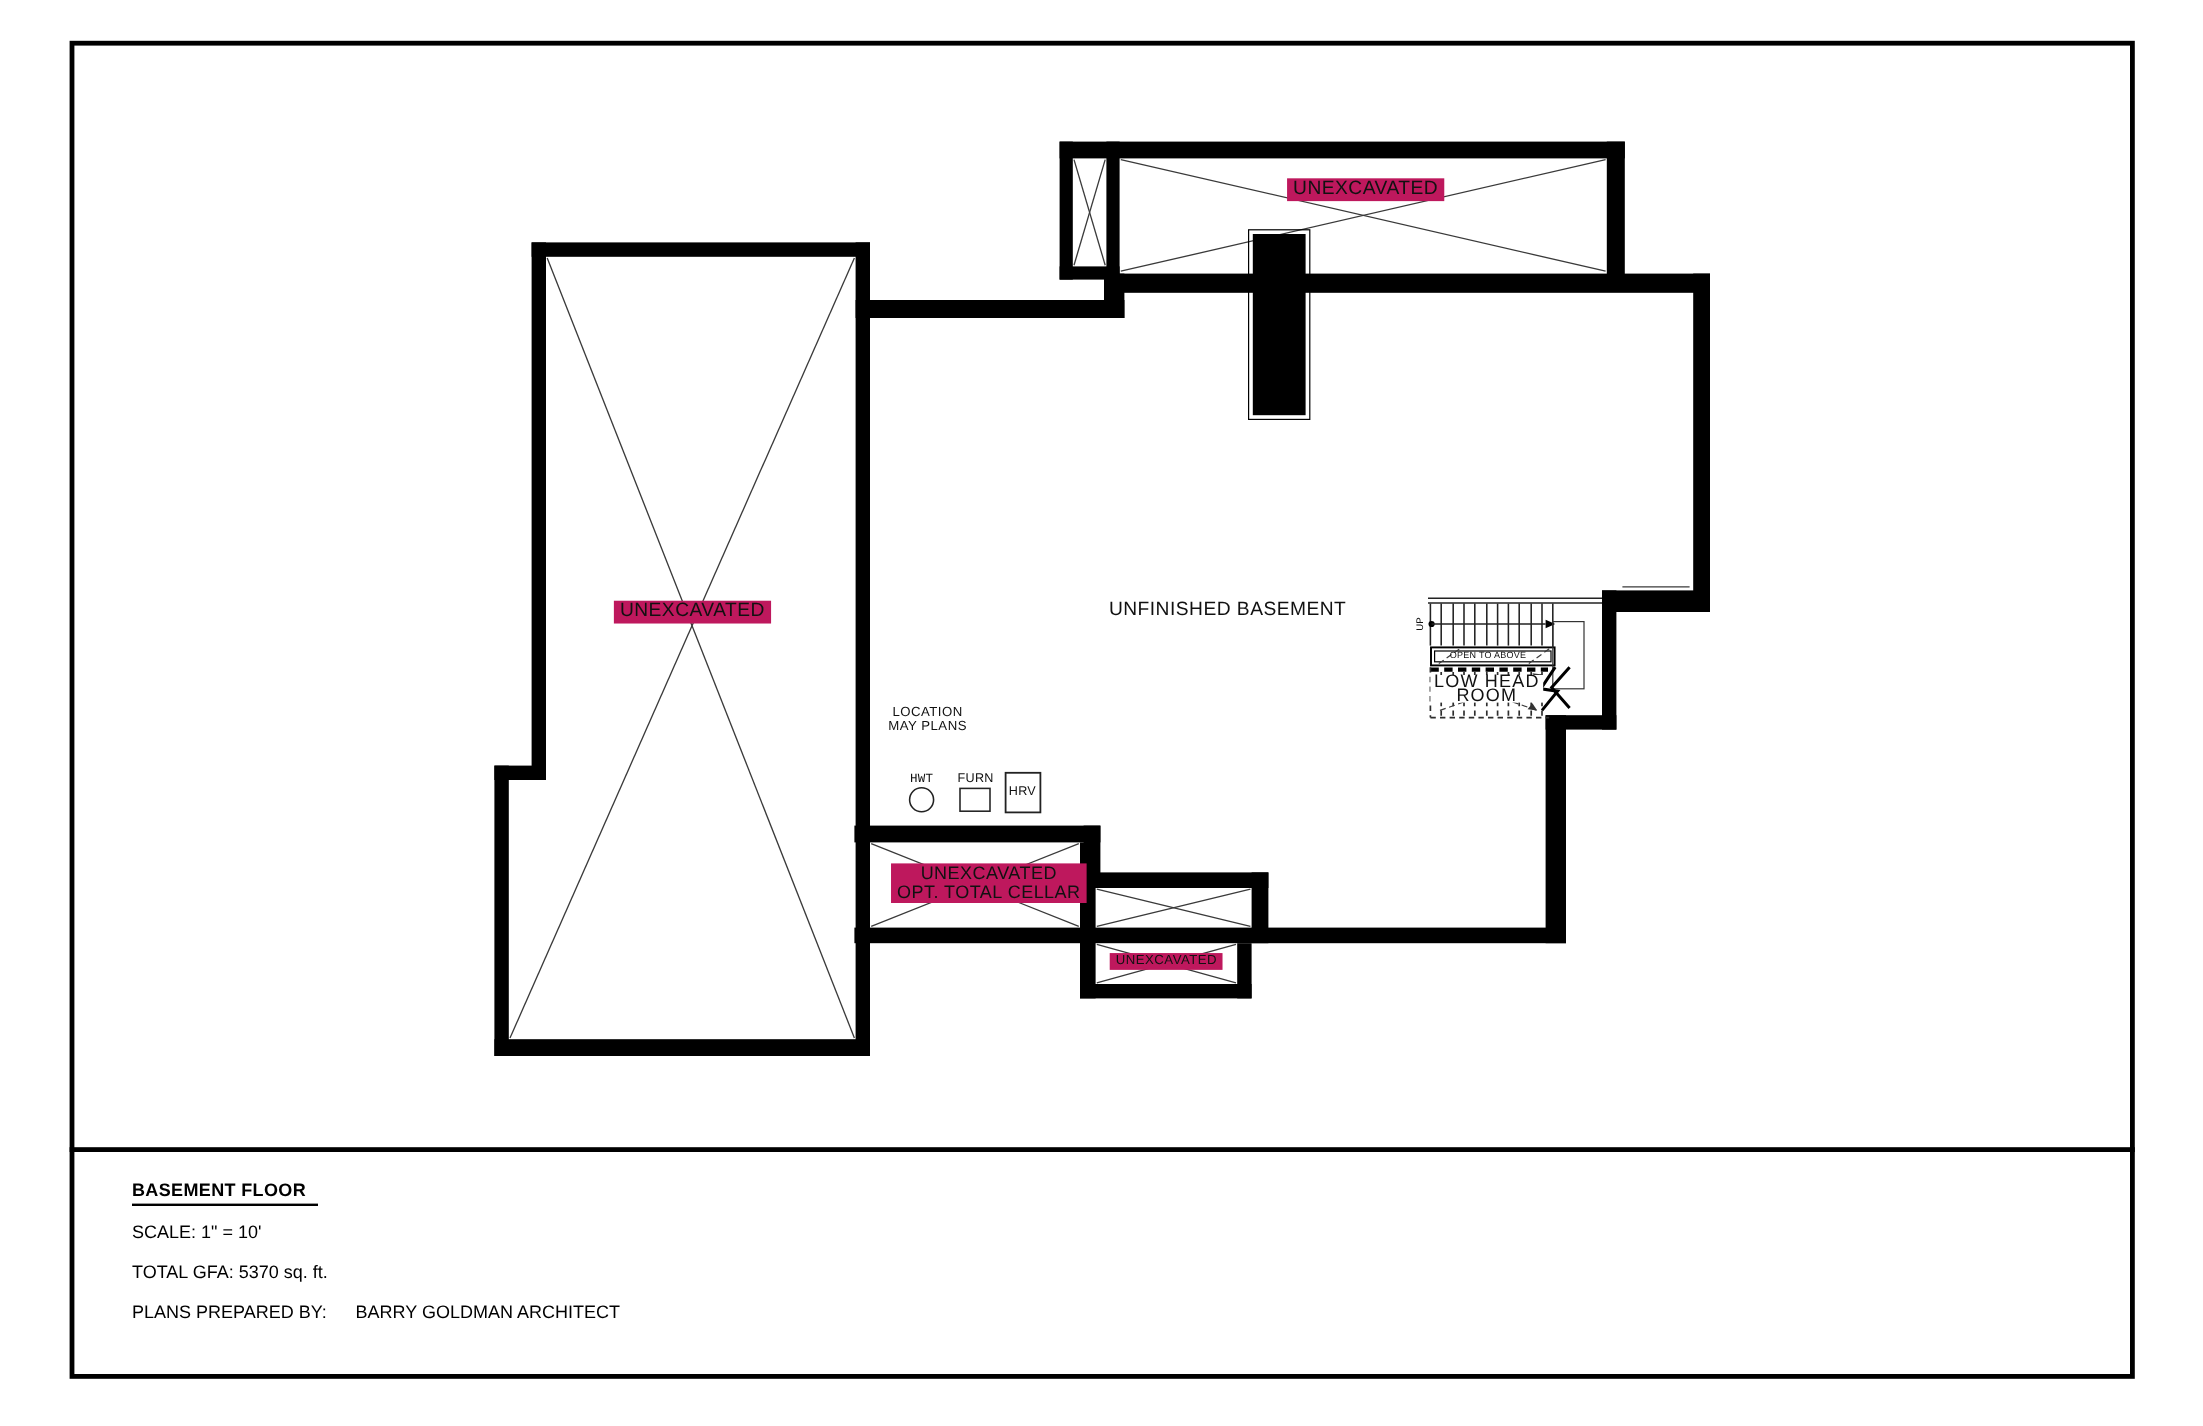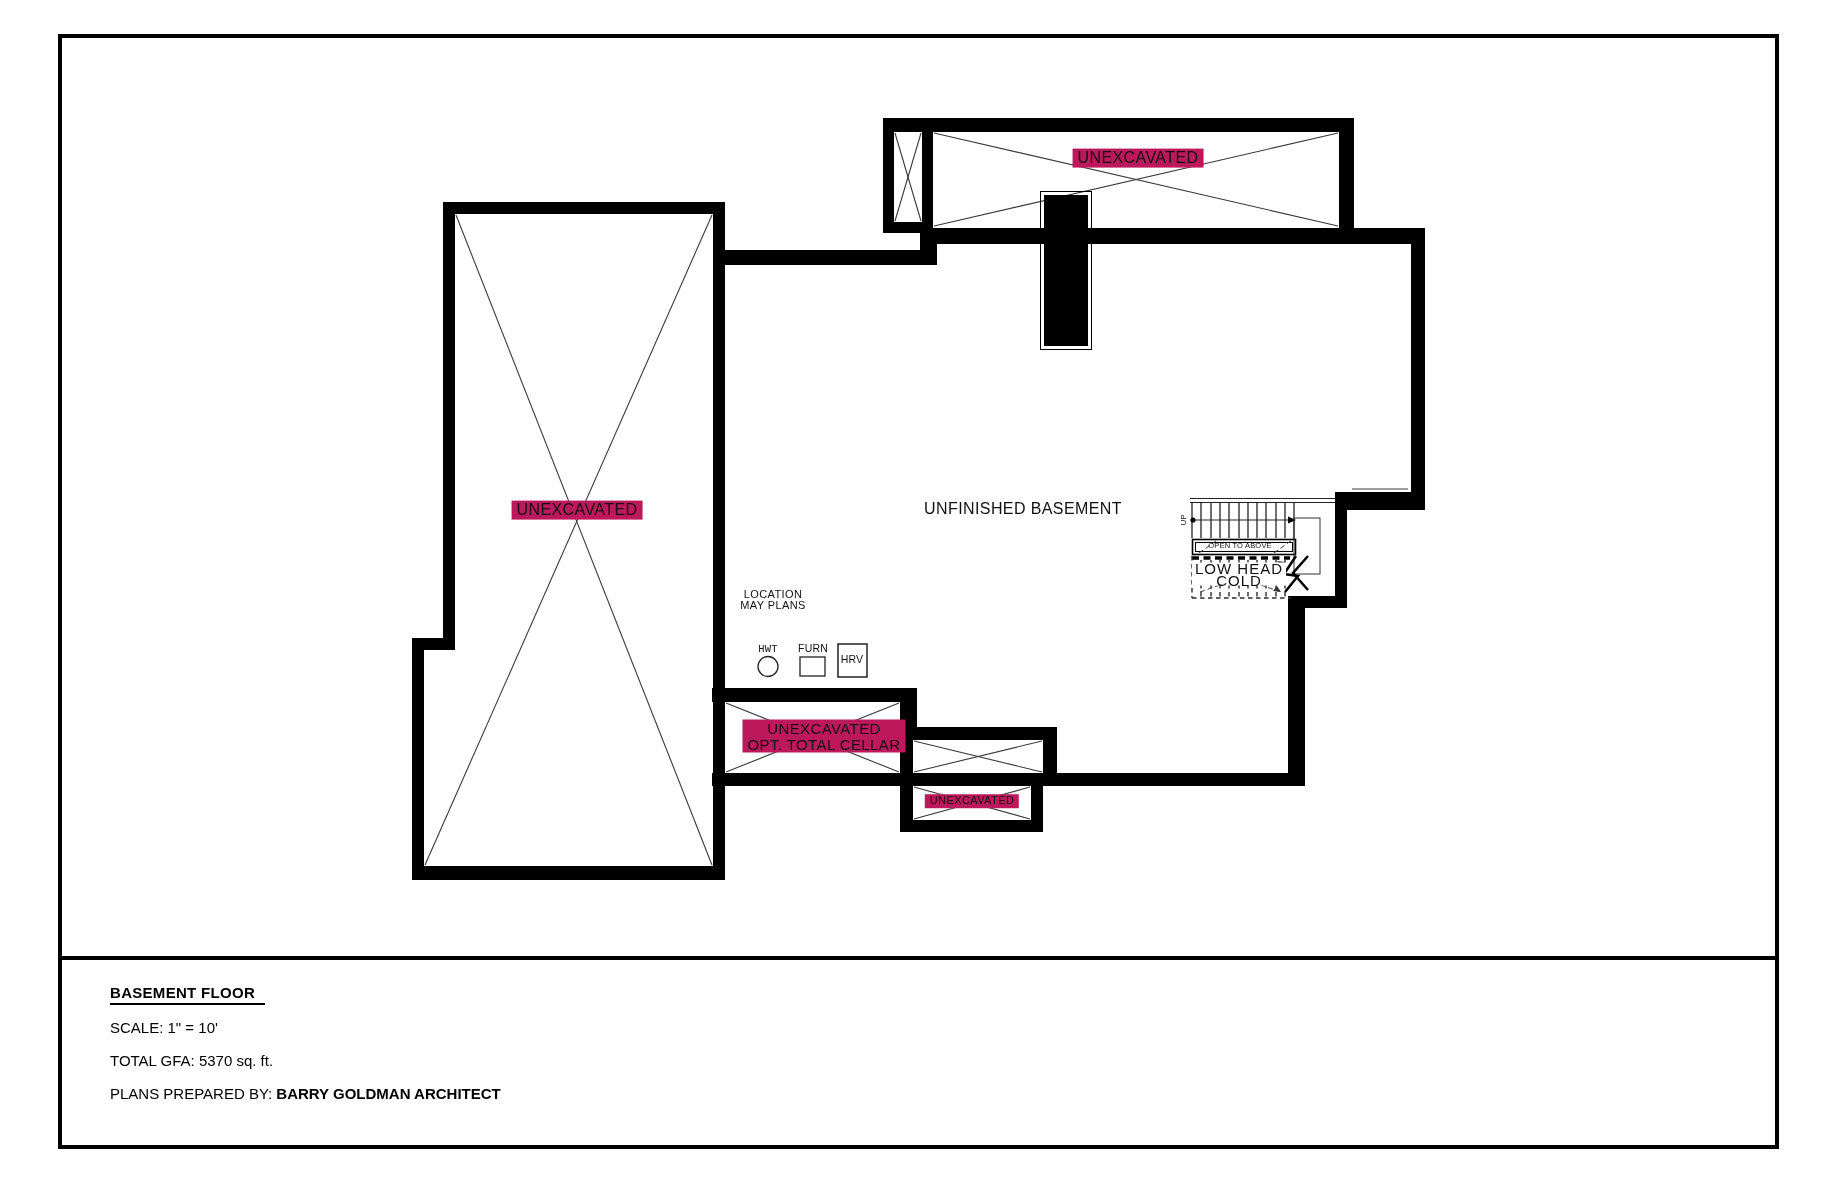--- a/index.html
+++ b/index.html
@@ -59,21 +59,21 @@
     font-size: 15px;
     color: #000;
     white-space: nowrap;
   }
   .tb-title {
     font-weight: bold;
     border-bottom: 2px solid #000;
     padding: 0 10px 2px 0;
     letter-spacing: 0.3px;
   }
-  .tb-name { font-weight: bold; margin-left: 4px; }
+  .tb-name { font-weight: normal; margin-left: 24px; }
 </style>
 </head>
 <body>
 
 <div class="sheet">
 
   <div class="sheet-border"></div>
   <div class="titleblock-divider"></div>
 
   <svg class="plan-svg" width="1836" height="1188" viewBox="0 0 1836 1188">
@@ -222,21 +222,21 @@
     <div>MAY PLANS</div>
   </div>
   <div class="lbl eq-lbl" style="left:768px; top:650px;font-family:Liberation Mono, monospace;">HWT</div>
   <div class="lbl eq-lbl" style="left:813px; top:649px;">FURN</div>
   <div class="lbl eq-lbl" style="left:852px; top:660px;">HRV</div>
 
   <div class="lbl up-lbl" style="left:1184px; top:520px;">UP</div>
   <div class="lbl ota-lbl" style="left:1240px; top:546px;text-align:center;">OPEN TO ABOVE</div>
   <div class="lbl lhr-lbl" style="left:1239px; top:574px;">
     <div>LOW HEAD</div>
-    <div>COLD</div>
+    <div>ROOM</div>
   </div>
 
   <div class="tb-line" style="top:984px;">
     <span class="tb-title">BASEMENT FLOOR</span>
   </div>
   <div class="tb-line" style="top:1019px;">SCALE: 1" = 10'</div>
   <div class="tb-line" style="top:1052px;">TOTAL GFA: 5370 sq. ft.</div>
   <div class="tb-line" style="top:1085px;">
     <span>PLANS PREPARED BY:</span><span class="tb-name">BARRY GOLDMAN ARCHITECT</span>
   </div>

